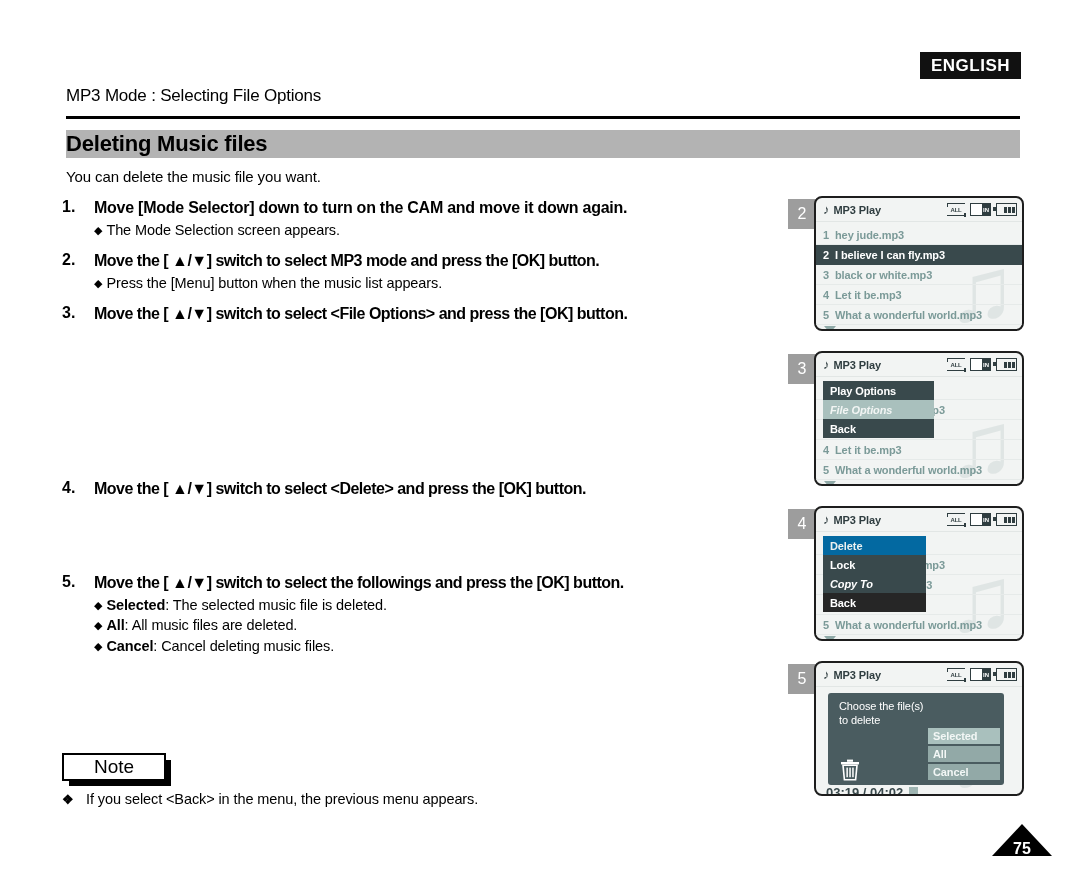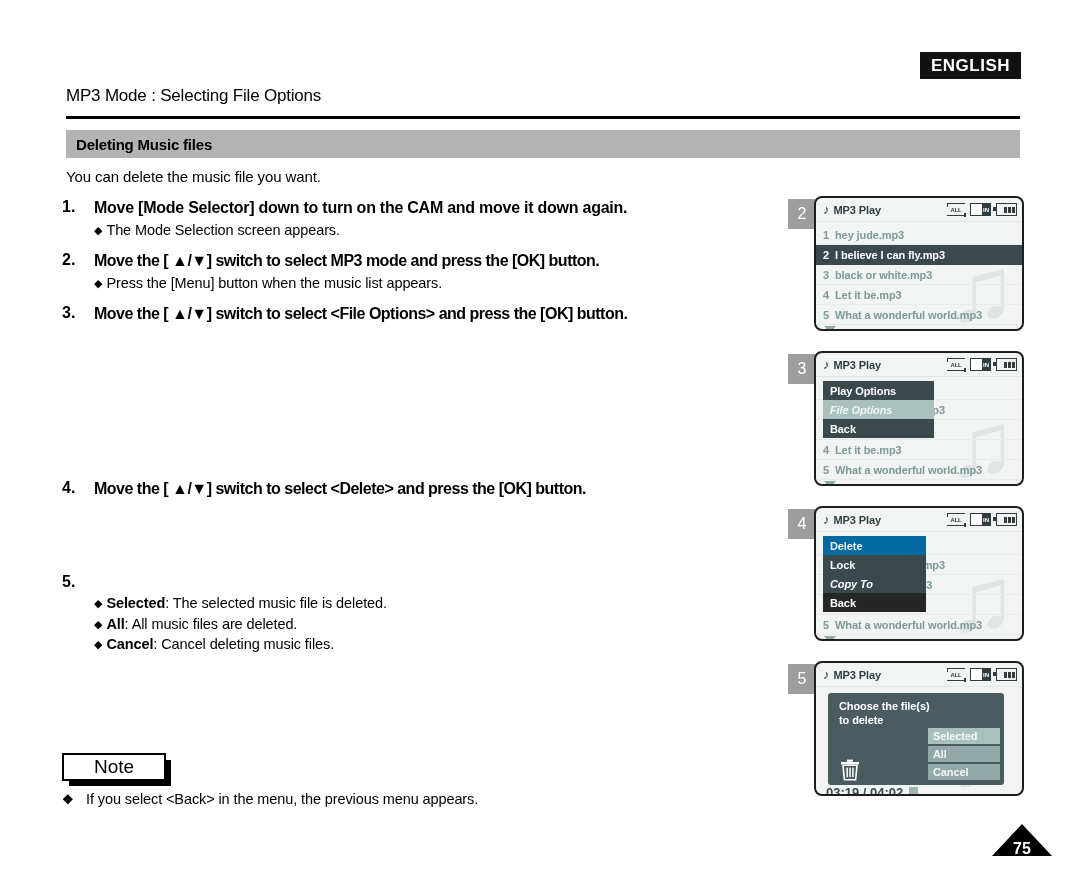--- a/index.html
+++ b/index.html
@@ -58,23 +58,23 @@
     position: absolute;
     top: 130px;
     left: 66px;
     width: 954px;
     height: 28px;
     background: #b3b3b3;
     display: flex;
     align-items: center;
   }
   .section-bar span {
-    font-size: 15px;
-    font-weight: bold;
-    margin-left: 10px;
+    font-size: 22px;
+    font-weight: bold;
+    margin-left: 0;
     letter-spacing: -0.2px;
   }
 
   .intro-line {
     position: absolute;
     top: 168px;
     left: 66px;
     font-size: 15px;
     letter-spacing: -0.1px;
   }
@@ -421,21 +421,21 @@
     left: 12px;
     top: 30px;
     width: 176px;
     height: 92px;
     background: #4a5c60;
     border-radius: 3px;
     color: #ffffff;
   }
   .dialog-title {
     font-size: 11px;
-    font-weight: bold;
+    font-weight: normal;
     line-height: 1.25;
     padding: 7px 8px 0 11px;
     letter-spacing: -0.1px;
   }
   .dialog-buttons {
     position: absolute;
     right: 4px;
     bottom: 3px;
     width: 72px;
   }
@@ -529,20 +529,21 @@
       <div class="step-num">4.</div>
       <div class="step-text arrows">Move the [ ▲/▼] switch to select &lt;Delete&gt; and press the [OK] button.</div>
     </div>
   </div>
 
   <div class="step-gap-2"></div>
 
   <div class="step">
     <div class="step-head">
       <div class="step-num">5.</div>
+      <div class="step-text arrows">Move the [ ▲/▼] switch to select the followings and press the [OK] button.</div>
     </div>
     <div class="sub-list">
       <div class="sub-item">
         <span class="dia">◆</span><b>Selected</b><span>: The selected music file is deleted.</span>
       </div>
       <div class="sub-item">
         <span class="dia">◆</span><b>All</b><span>: All music files are deleted.</span>
       </div>
       <div class="sub-item">
         <span class="dia">◆</span><b>Cancel</b><span>: Cancel deleting music files.</span>

